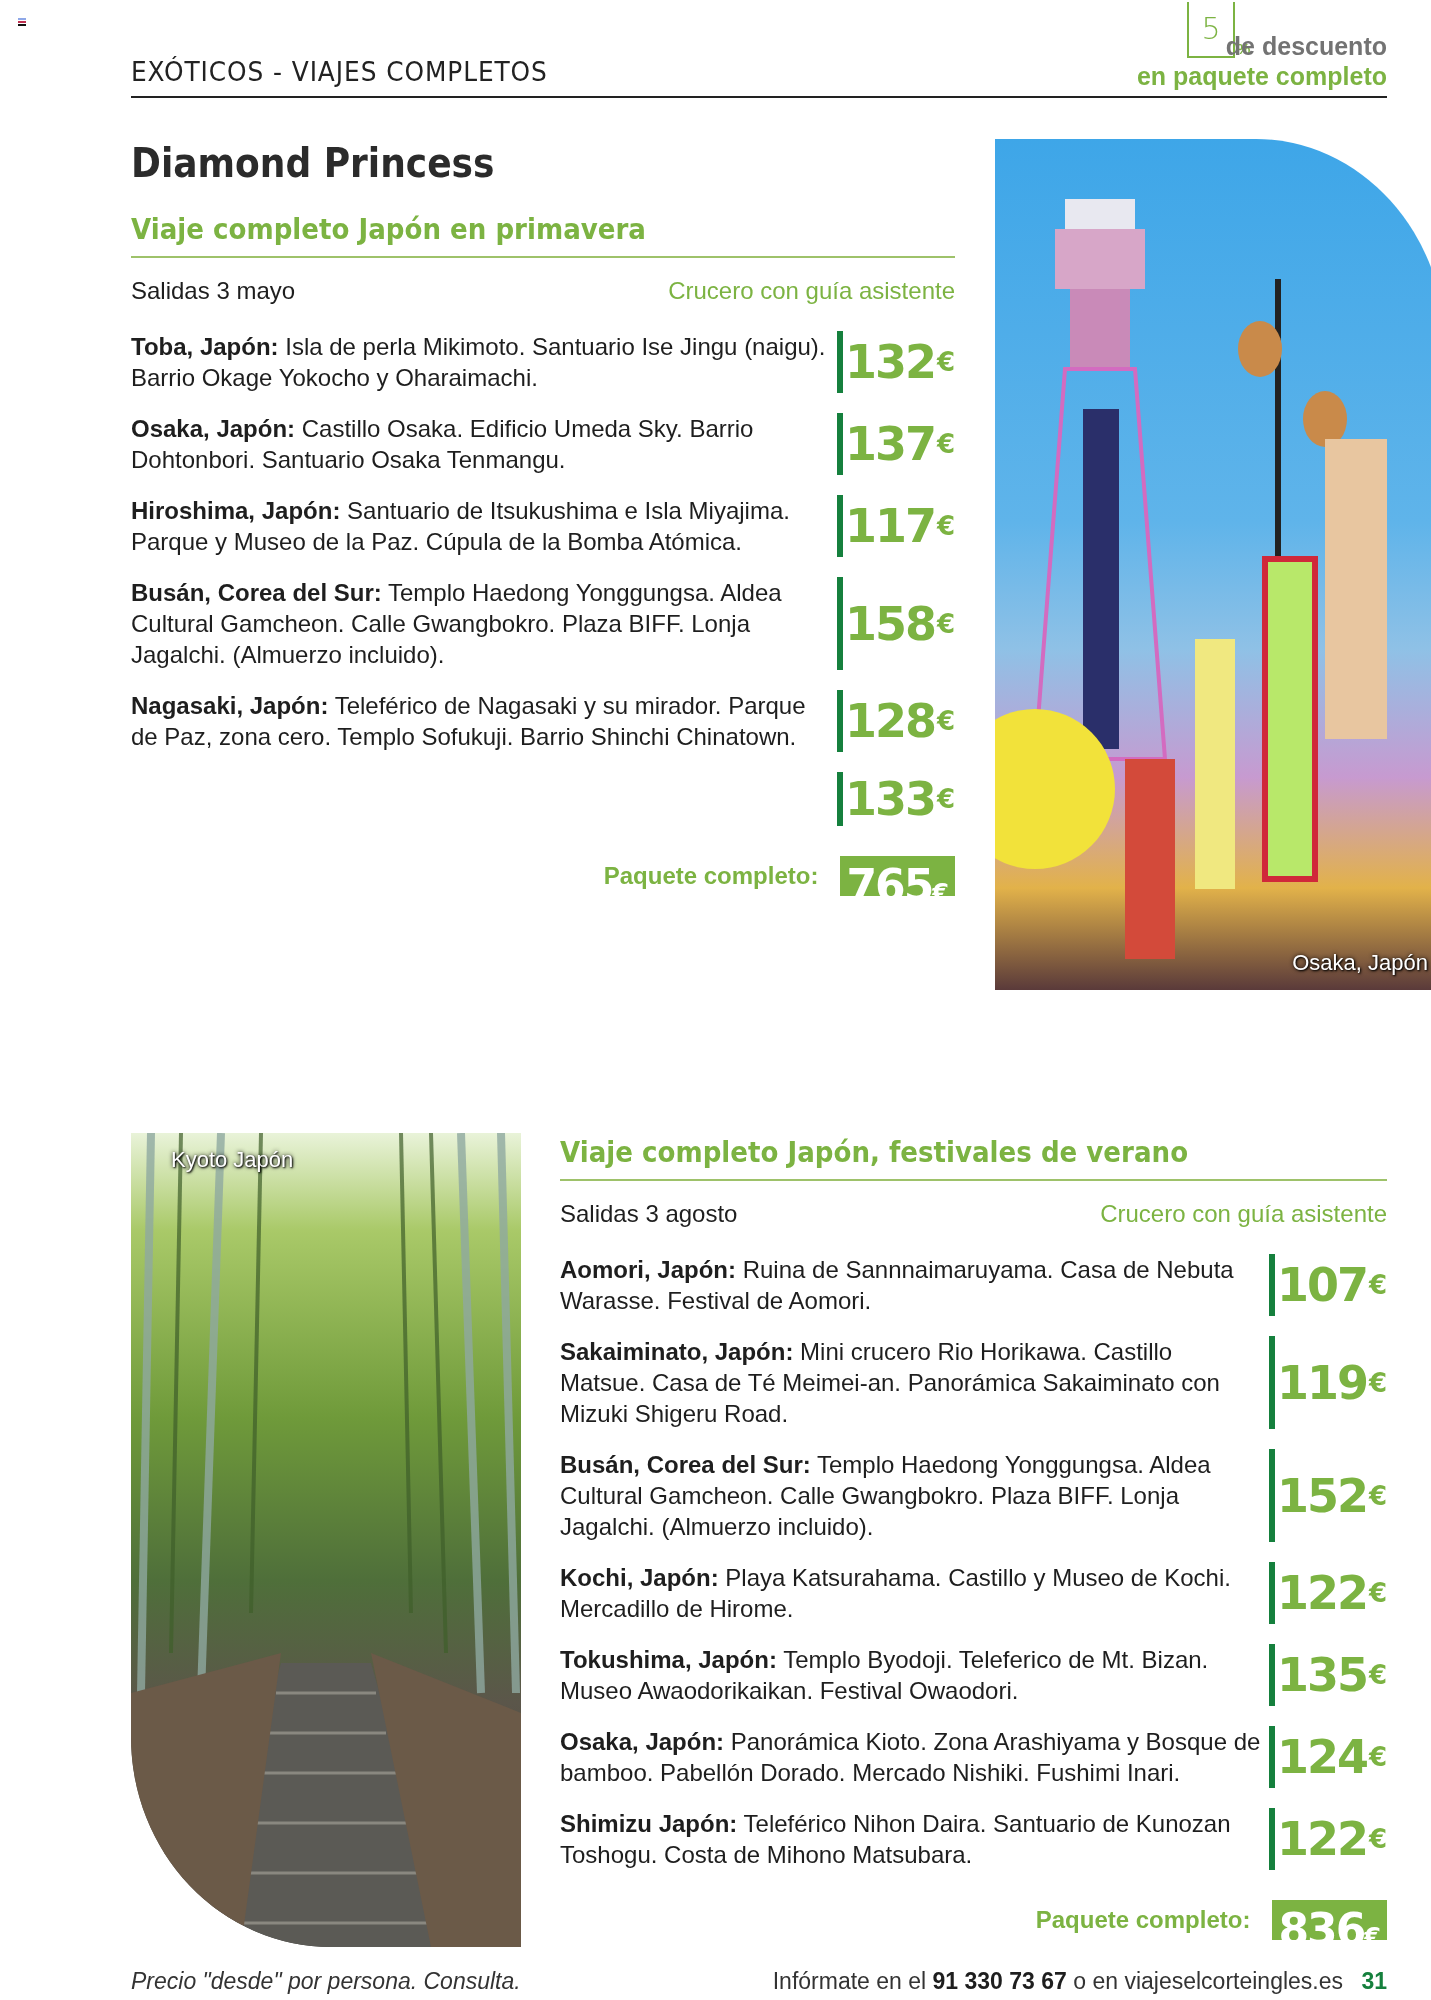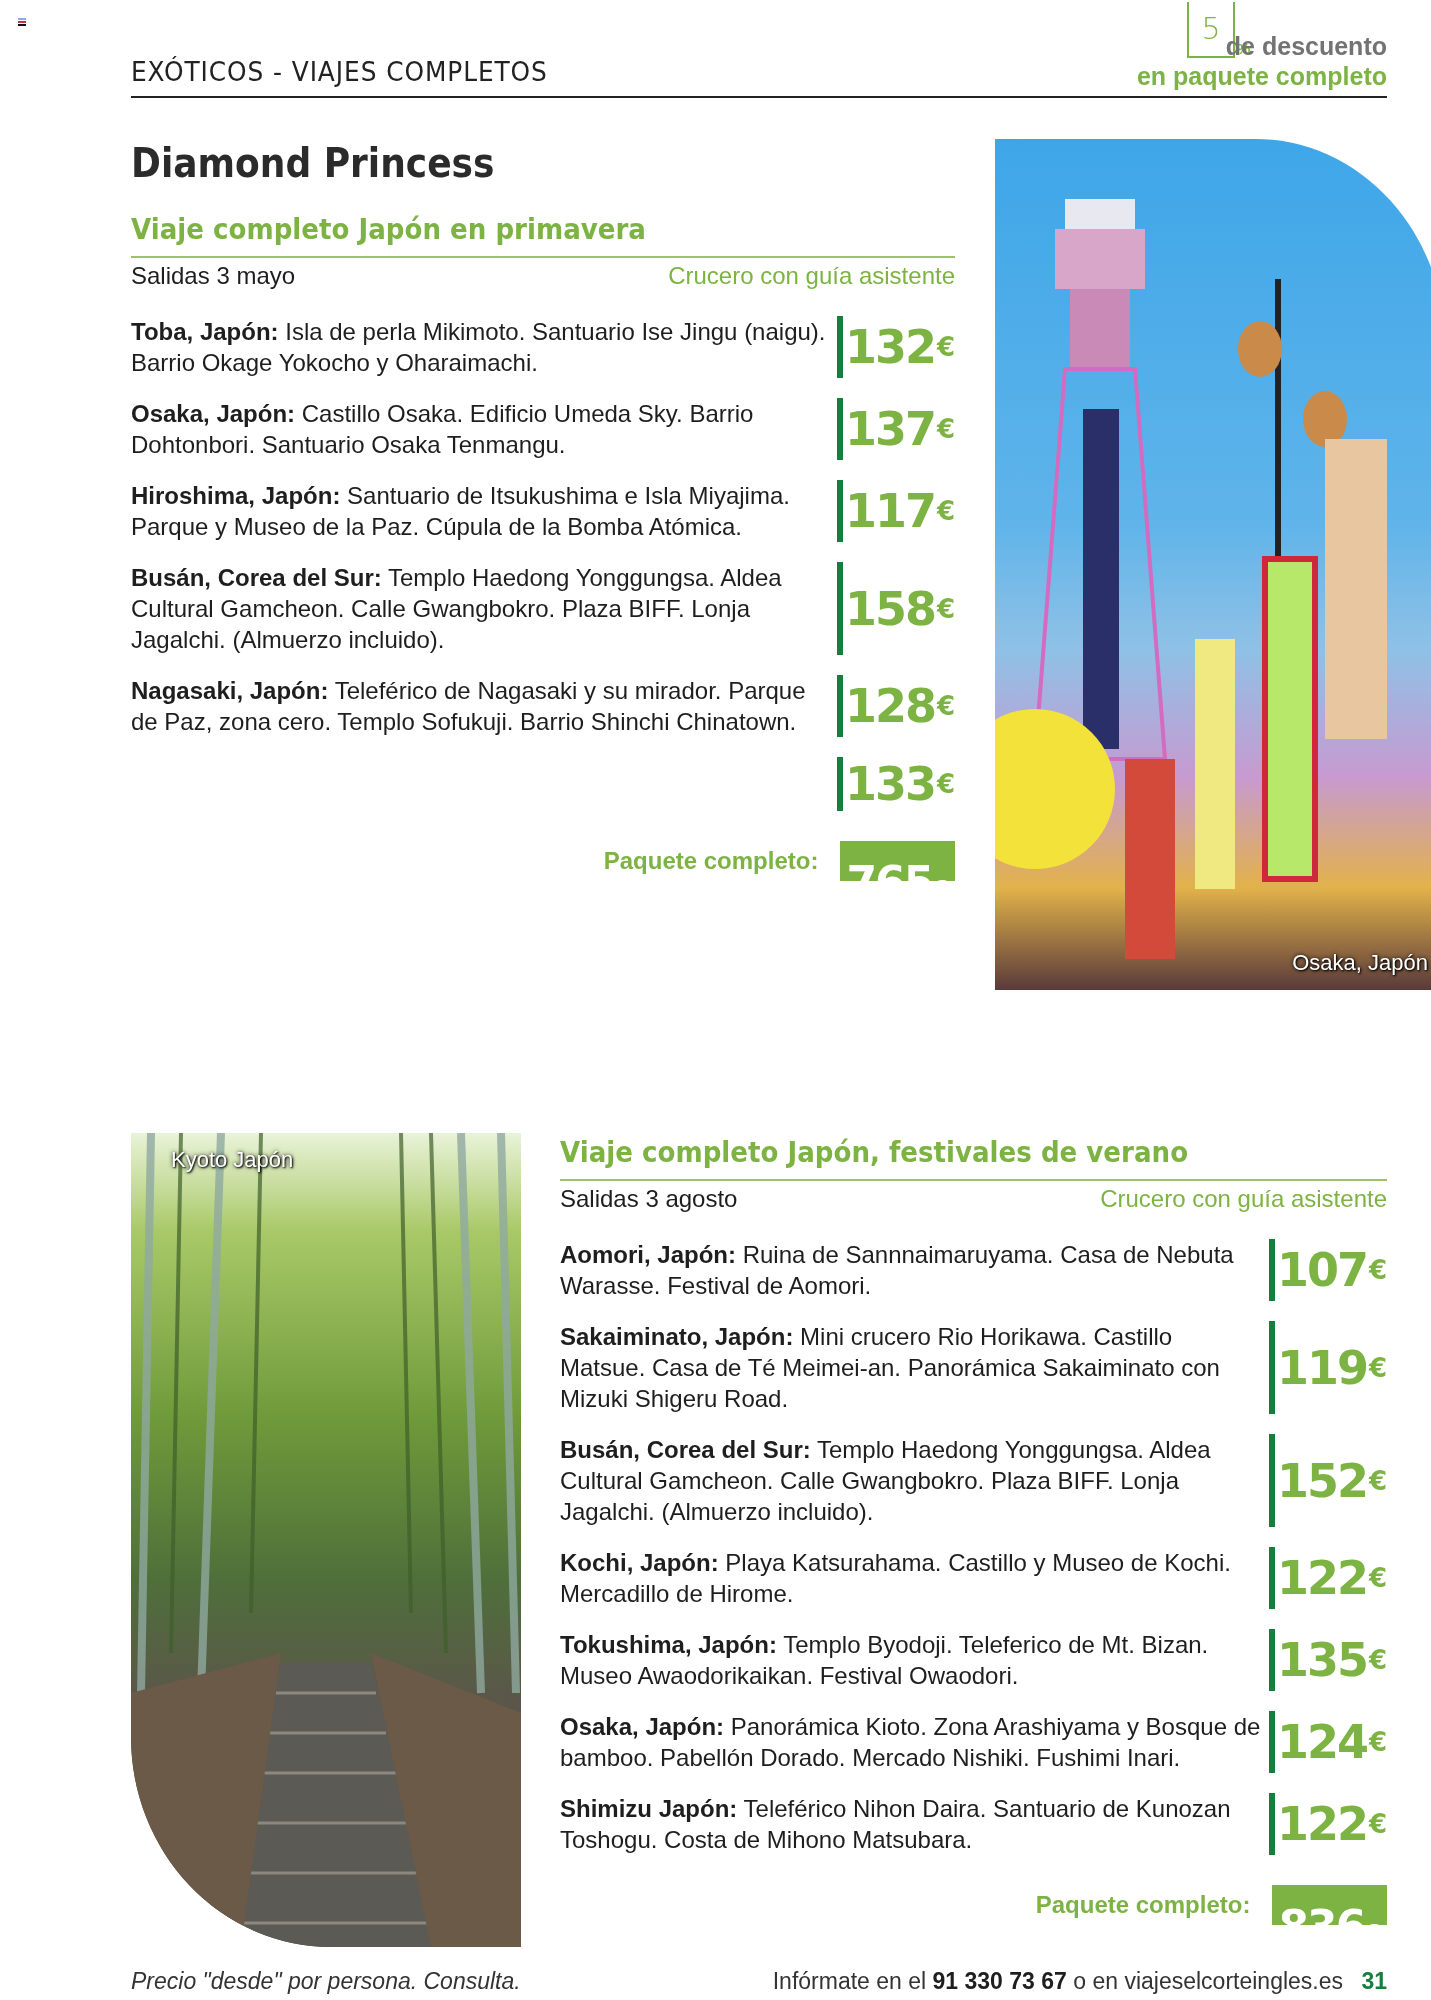--- a/index.html
+++ b/index.html
@@ -37,40 +37,40 @@
     transform: scaleX(0.9); transform-origin: left top;
   }
 
   .trip { position: absolute; }
   .trip-title {
     font-family: "DejaVu Sans", sans-serif; font-weight: bold; font-size: 29px; color: #7cb342;
     transform: scaleX(0.9); transform-origin: left top; white-space: nowrap;
     height: 42px;
   }
   .trip-rule { height: 2px; background: #9ec26a; margin-top: 2px; }
-  .trip-meta { display: flex; justify-content: space-between; margin-top: 4px; font-size: 24px; }
+  .trip-meta { display: flex; justify-content: space-between; margin-top: 19px; font-size: 24px; }
   .trip-dep { color: #1e1e1e; }
   .trip-guide { color: #7cb342; }
 
   .stops { margin-top: 26px; }
   .stop { display: flex; align-items: center; justify-content: flex-end; margin-bottom: 20px; }
   .stop-text { font-size: 24px; line-height: 31px; color: #1e1e1e; flex: 1; padding-right: 8px; }
   .stop-text b { font-weight: bold; }
   .stop-price {
     width: 118px; border-left: 6px solid #15803d; align-self: stretch;
     display: flex; align-items: center; justify-content: flex-end;
     font-family: "DejaVu Sans", sans-serif; font-weight: bold; font-size: 46px; color: #7cb342;
     letter-spacing: -2px;
   }
   .stop-price .eur { font-size: 26px; margin-left: 2px; letter-spacing: 0; }
 
   .package { display: flex; justify-content: flex-end; align-items: center; margin-top: 30px; }
   .package-label { font-size: 24px; font-weight: bold; color: #7cb342; margin-right: 22px; }
   .package-price {
-    background: #7cb342; color: #ffffff; height: 40px; padding: 16px 6px;
+    background: #7cb342; color: #ffffff; height: 40px; padding: 4px 6px;
     font-family: "DejaVu Sans", sans-serif; font-weight: bold; font-size: 44px; line-height: 52px;
     letter-spacing: -2px;
   }
   .package-price .eur { font-size: 24px; letter-spacing: 0; }
 
   .photo-osaka {
     position: absolute; left: 995px; top: 139px; width: 451px; height: 851px;
     border-top-right-radius: 190px 210px; overflow: hidden;
     background: linear-gradient(180deg, #3ea6e8 0%, #5fb4ea 45%, #8fc1e6 60%, #c79ad0 75%, #e2b24a 88%, #5a3a3a 100%);
   }

